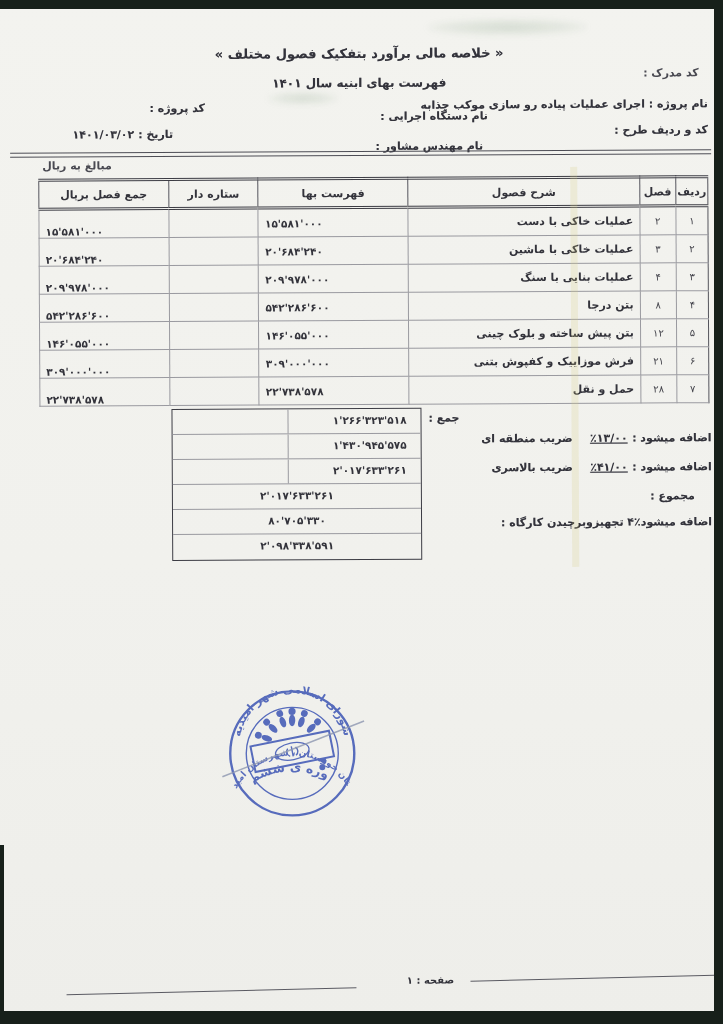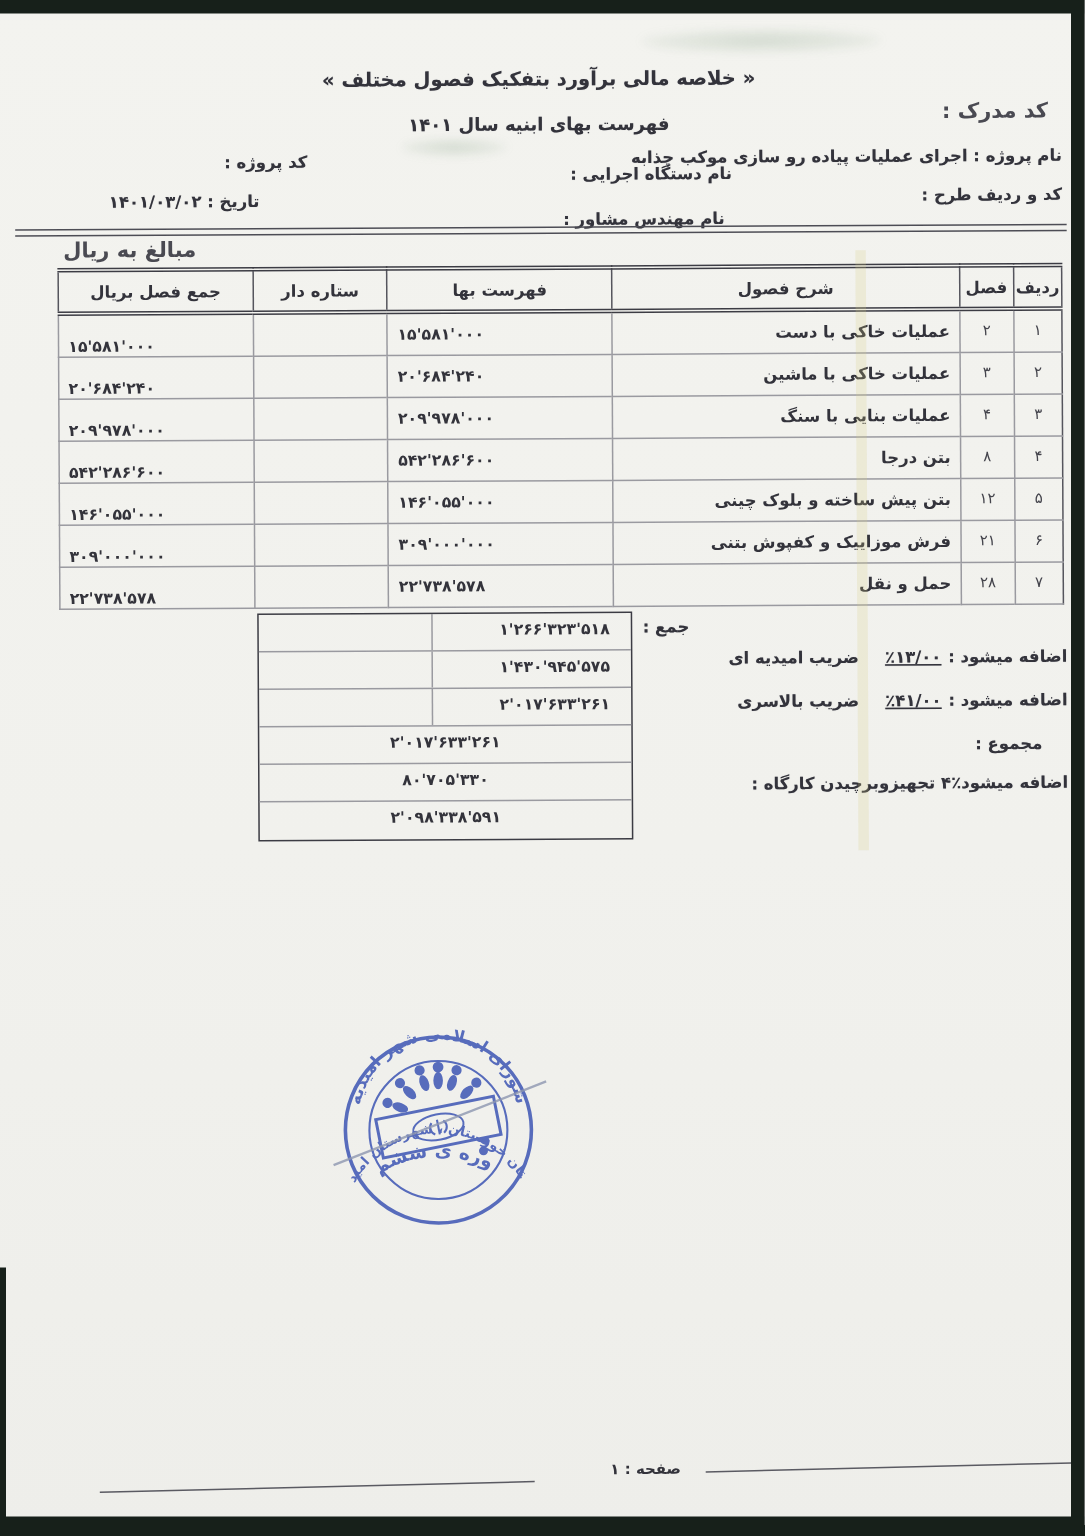--- a/index.html
+++ b/index.html
@@ -12,21 +12,21 @@
   .edge{position:absolute;background:#17201a;z-index:9;}
   .edge-top{left:0;top:0;width:723px;height:9px;}
   .edge-right{right:0;top:0;width:9px;height:1024px;}
   .edge-bottom{left:0;bottom:0;width:723px;height:13px;}
   .edge-left{left:0;top:845px;width:4px;height:179px;}
 
   .sheet{position:absolute;inset:0;transform:rotate(-0.3deg);transform-origin:50% 50%;direction:rtl;}
 
   .abs{position:absolute;}
   .lbl{font-size:11px;font-weight:bold;white-space:nowrap;text-shadow:0 0 .5px rgba(40,40,60,.35);}
-  .small{font-size:14px;font-weight:bold;color:#4a4a52;}
+  .small{font-size:11px;font-weight:bold;color:#4a4a52;}
   .num{direction:ltr;unicode-bidi:isolate;display:inline-block;letter-spacing:.3px;}
 
   .title{top:46px;left:0;right:0;text-align:center;font-size:13px;font-weight:bold;}
   .subtitle{top:76px;left:0;right:0;text-align:center;font-size:12px;font-weight:bold;}
   .doc-code{top:68px;right:22px;}
   .project-name{top:99px;right:13px;font-size:11px;}
   .plan-code{top:125px;right:13px;}
   .exec-agency{top:110px;right:233px;}
   .consultant{top:129px;right:238px;margin-top:11px;}
   .project-code{top:101px;right:516px;}
@@ -245,21 +245,21 @@
       <div class="t-row">
         <span class="t-val-center num">۲'۰۹۸'۳۳۸'۵۹۱</span>
       </div>
     </div>
 
     <div class="abs lbl sum-label">جمع :</div>
 
     <div class="abs row-add1" style="left:0;right:0;height:16px;">
       <span class="abs lbl add-lbl">اضافه میشود :</span>
       <span class="abs lbl pct num">٪۱۳/۰۰</span>
-      <span class="abs lbl coef">ضریب امیدیه ای</span>
+      <span class="abs lbl coef">ضریب منطقه ای</span>
     </div>
     <div class="abs row-add2" style="left:0;right:0;height:16px;">
       <span class="abs lbl add-lbl">اضافه میشود :</span>
       <span class="abs lbl pct num">٪۴۱/۰۰</span>
       <span class="abs lbl coef">ضریب بالاسری</span>
     </div>
     <div class="abs lbl total-label">مجموع :</div>
     <div class="abs lbl mobilization">اضافه میشود٪۴ تجهیزوبرچیدن کارگاه :</div>
 
     <svg class="abs stamp" viewBox="0 0 262 192" style="opacity:.85;">

